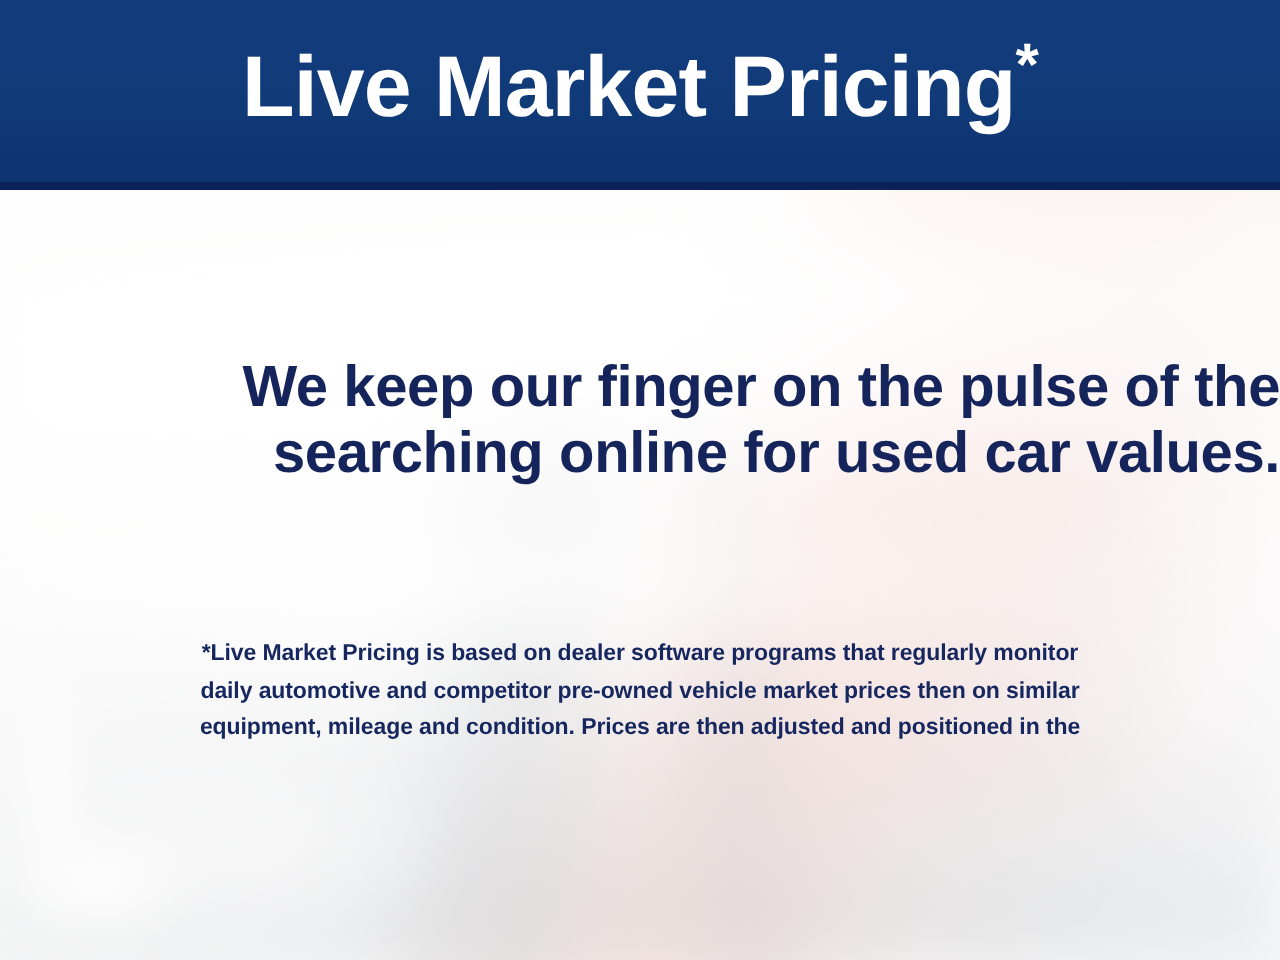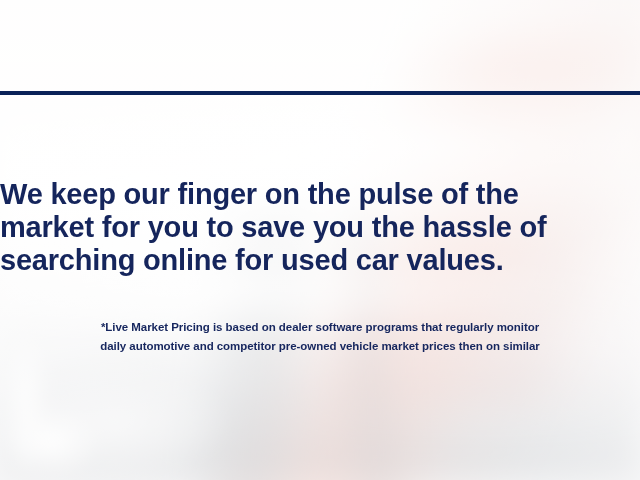--- a/index.html
+++ b/index.html
@@ -138,21 +138,21 @@
     line-height: 0;
     font-weight: bold;
   }
 
   
   .headline {
     position: absolute;
     left: 0;
     top: 178px;
     width: 640px;
-    text-align: left;
+    text-align: right;
     color: #15255c;
     font-size: 29px;
     font-weight: bold;
     line-height: 33px;
     letter-spacing: -0.2px;
   }
   .headline .hl-line {
     display: block;
     white-space: nowrap;
   }
@@ -182,26 +182,29 @@
 
   <div class="bg-layer bg-base"></div>
   <div class="bg-layer bg-dark-mass"></div>
   <div class="bg-layer bg-red-upper"></div>
   <div class="bg-layer bg-red-stripe"></div>
   <div class="bg-layer bg-pillars"></div>
   <div class="bg-layer bg-sweep"></div>
   <div class="bg-layer bg-speckle"></div>
   <div class="bg-layer bg-veil"></div>
 
+  <div class="header-band">
+    <h1 class="header-title"><span>Live Market Pricing</span><span class="asterisk">*</span></h1>
+  </div>
   <div class="header-rule"></div>
 
   <div class="headline">
     <span class="hl-line">We keep our finger on the pulse of the</span>
-    <span class="hl-line">market for you to save you the hassle of</span>
     <span class="hl-line">searching online for used car values.</span>
   </div>
 
   <div class="disclaimer">
     <span class="fp-line">*Live Market Pricing is based on dealer software programs that regularly monitor</span>
     <span class="fp-line">daily automotive and competitor pre-owned vehicle market prices then on similar</span>
+    <span class="fp-line">equipment, mileage and condition. Prices are then adjusted and positioned in the</span>
   </div>
 
 </div>
 
 </body></html>

